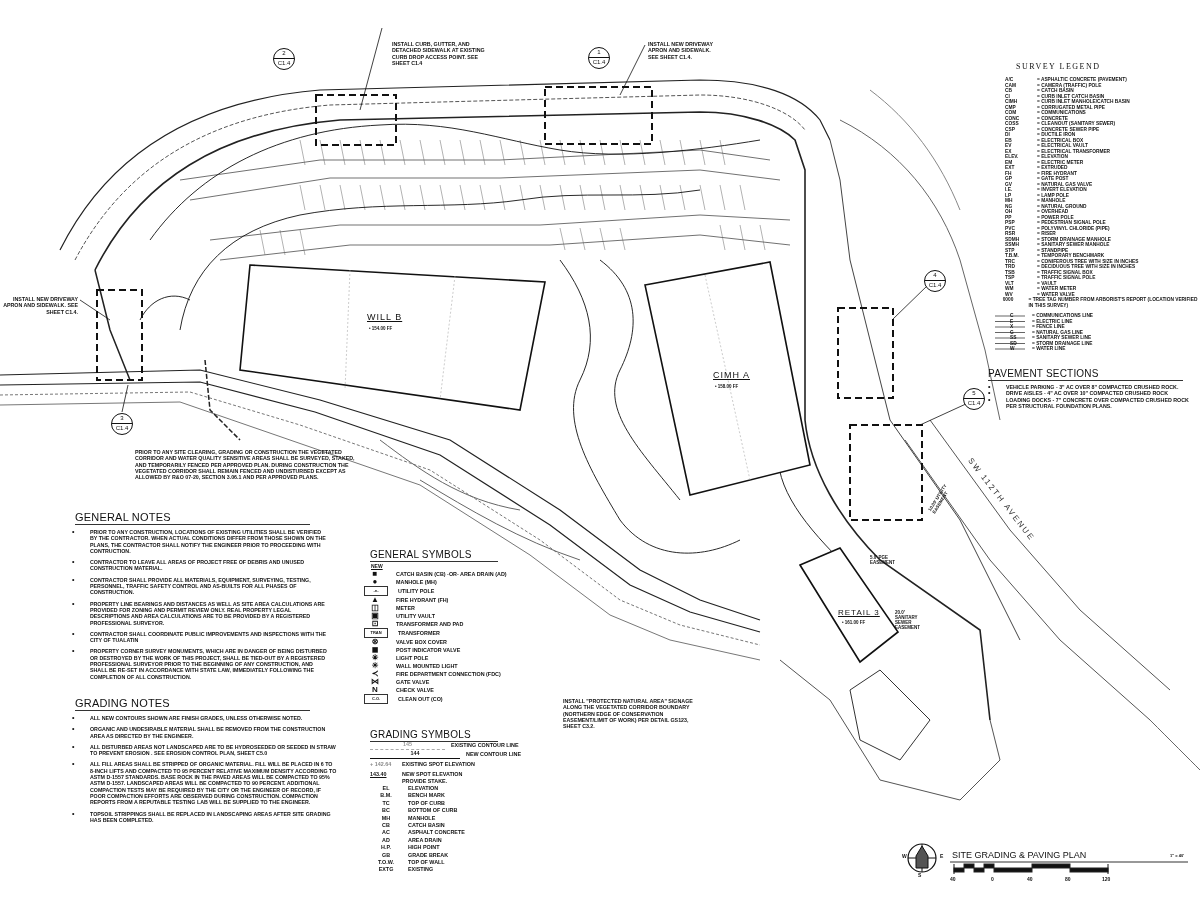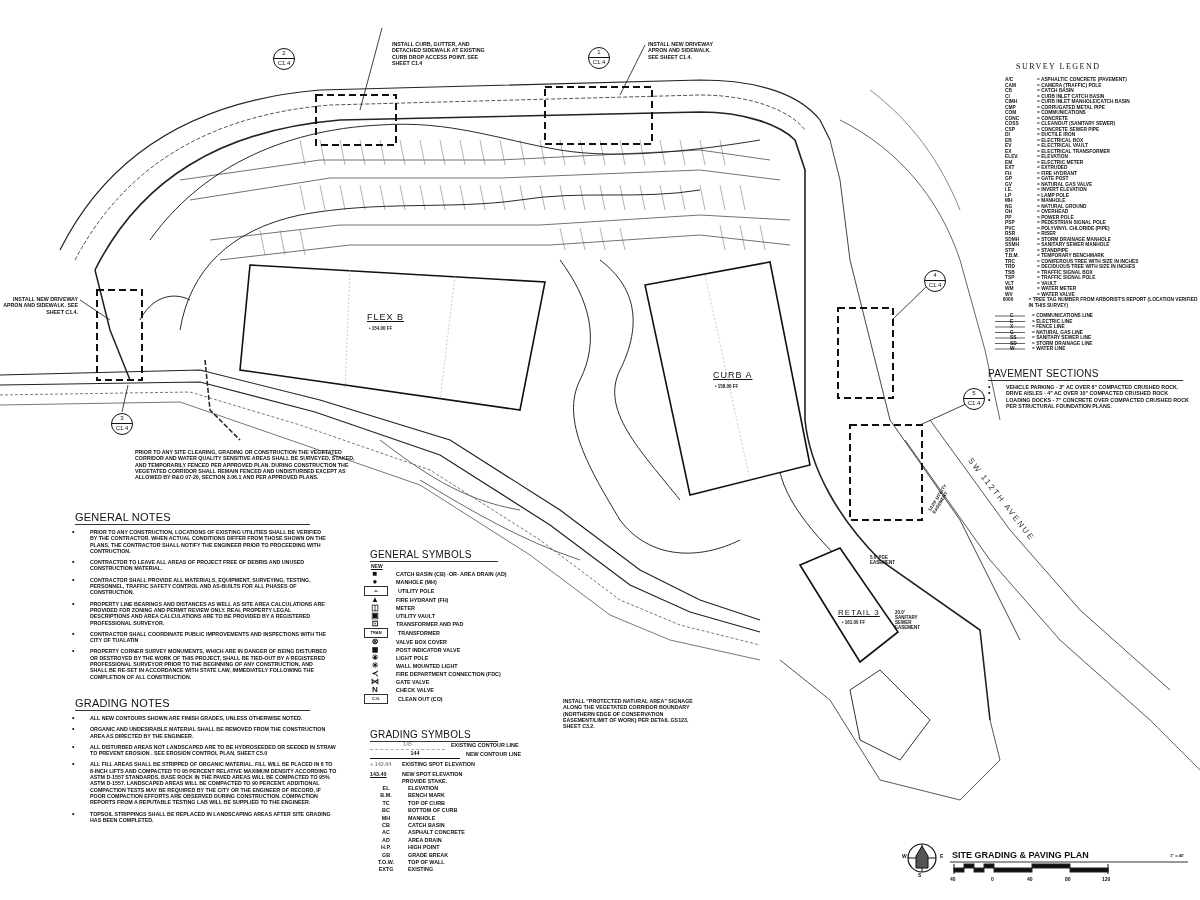--- a/index.html
+++ b/index.html
@@ -178,23 +178,23 @@
         <path d="M0,16.5 L30,16.5"></path>
         <path d="M0,22 L30,22"></path>
         <path d="M0,27.5 L30,27.5"></path>
         <path d="M0,33 L30,33"></path>
     </g>
 
     <path d="M950,862 L1188,862" stroke="#333" stroke-width="1.2"></path>
   </g>
 </svg>
 
-<div class="bldg-label" style="left:367px;top:312px;">FLEX B</div>
+<div class="bldg-label" style="left:367px;top:312px;">WILL B</div>
 <div class="ff" style="left:369px;top:326px;">• 154.00 FF</div>
-<div class="bldg-label" style="left:713px;top:370px;">CURB A</div>
+<div class="bldg-label" style="left:713px;top:370px;">CIMH A</div>
 <div class="ff" style="left:715px;top:384px;">• 158.00 FF</div>
 <div class="bldg-label" style="left:838px;top:608px;font-size:8px;">RETAIL 3</div>
 <div class="ff" style="left:842px;top:620px;">• 161.00 FF</div>
 
 <div class="txt" style="left:950px;top:495px;font-size:8px;letter-spacing:2px;transform:rotate(52deg);color:#333;">SW 112TH AVENUE</div>
 <div class="txt" style="left:922px;top:490px;width:40px;font-size:4.5px;font-weight:bold;transform:rotate(-58deg);">10.00' UTILITY EASEMENT</div>
 <div class="txt" style="left:870px;top:555px;width:30px;font-size:4.5px;font-weight:bold;">5.0' PGE EASEMENT</div>
 <div class="txt" style="left:895px;top:610px;width:32px;font-size:4.5px;font-weight:bold;">20.0' SANITARY SEWER EASEMENT</div>
 
 <div class="callout" style="left:588px;top:47px;">
@@ -621,21 +621,21 @@
     <div class="gs-row">
       <span class="a">T.O.W.</span>
       <span style="padding-left:6px;">TOP OF WALL</span>
     </div>
     <div class="gs-row">
       <span class="a">EXTG</span>
       <span style="padding-left:6px;">EXISTING</span>
     </div>
   </div>
 
-<div class="txt" style="left:952px;top:850px;font-size:9px;font-weight:bold;">SITE GRADING &amp; PAVING PLAN</div>
+<div class="txt" style="left:952px;top:850px;font-size:9px;font-weight:normal;">SITE GRADING &amp; PAVING PLAN</div>
 <div class="txt" style="left:1170px;top:853px;font-size:4px;font-weight:bold;">1" = 40'</div>
 <div class="txt" style="left:918px;top:872px;font-size:5px;font-weight:bold;">S</div>
 <div class="txt" style="left:902px;top:853px;font-size:5px;font-weight:bold;">W</div>
 <div class="txt" style="left:940px;top:853px;font-size:5px;font-weight:bold;">E</div>
 <div class="txt" style="left:950px;top:876px;font-size:5px;font-weight:bold;">40</div>
 <div class="txt" style="left:991px;top:876px;font-size:5px;font-weight:bold;">0</div>
 <div class="txt" style="left:1027px;top:876px;font-size:5px;font-weight:bold;">40</div>
 <div class="txt" style="left:1065px;top:876px;font-size:5px;font-weight:bold;">80</div>
 <div class="txt" style="left:1102px;top:876px;font-size:5px;font-weight:bold;">120</div>
 

